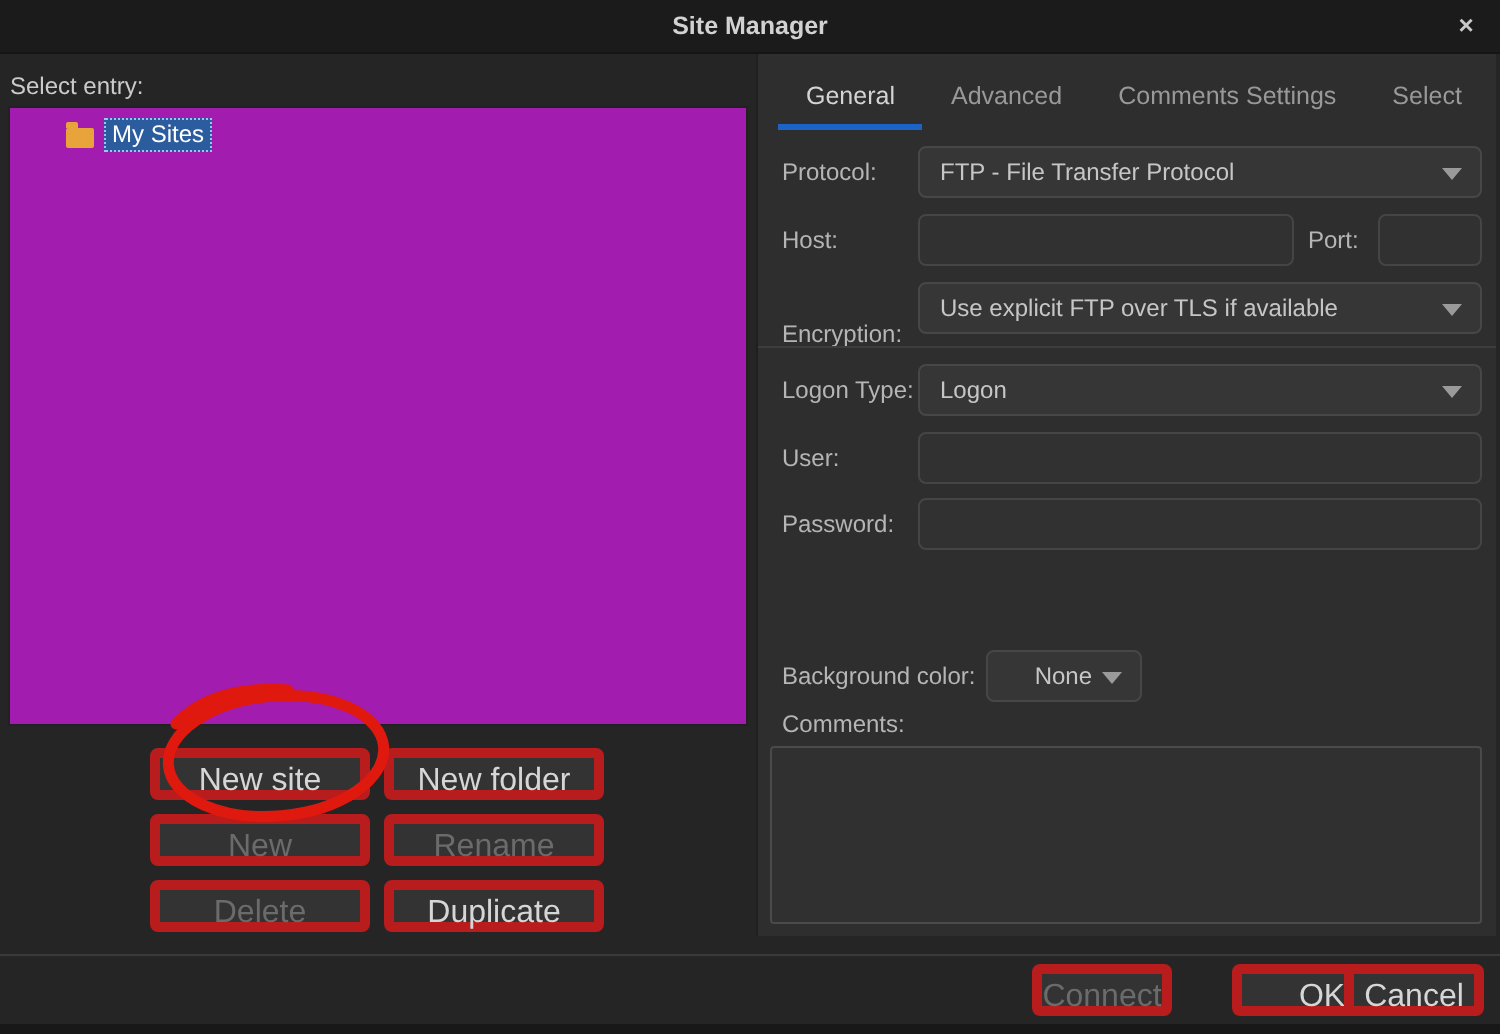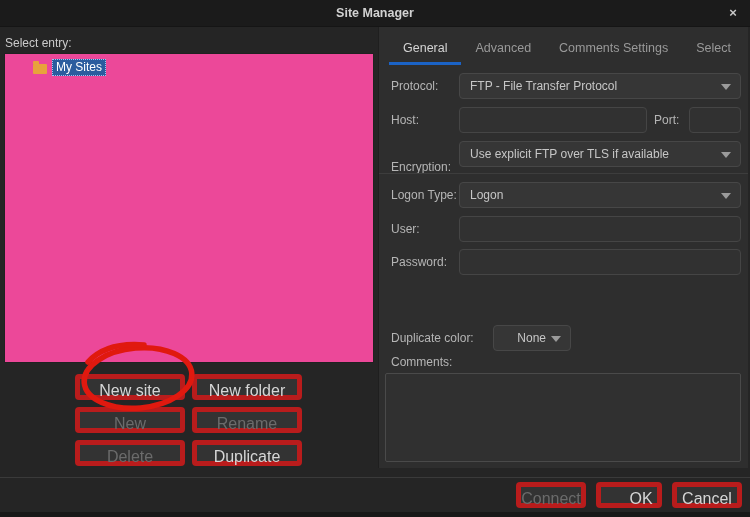--- a/index.html
+++ b/index.html
@@ -25,21 +25,21 @@
   #close-btn {
     position:absolute; right:9px; top:5px; width:16px; height:16px;
     color:#c9c9c9; font-weight:bold; font-size:13px; text-align:center;
     line-height:16px; cursor:default;
   }
 
   
   #select-entry-label { position:absolute; left:5px; top:36px; color:#cbcbcb; }
   #tree {
     position:absolute; left:4px; top:53px; width:370px; height:310px;
-    background:#ec4899; border:1px solid #212121;text-align:right;
+    background:#a21caf; border:1px solid #212121;text-align:right;
   }
   .tree-item { position:absolute; left:28px; top:5px; display:flex; align-items:center; height:17px; }
   .folder-icon {
     position:relative; width:14px; height:10px; background:#e8a33b;
     border-radius:1px; margin-right:5px; margin-top:2px;
   }
   .folder-icon::before {
     content:""; position:absolute; left:0; top:-3px; width:6px; height:3px;
     background:#e8a33b; border-radius:1px 1px 0 0;
   }
@@ -119,21 +119,21 @@
   #comments-textarea {
     position:absolute; left:6px; top:346px; width:356px; height:89px;
     background:#303030; border:1px solid #4a4a4a; border-radius:2px;
     color:#d6d6d6; resize:none; outline:none; padding:4px 6px;
     font-family:"Liberation Sans", sans-serif; font-size:12px;
   }
 
   
   #footer-separator { position:absolute; left:0; right:0; top:477px; height:1px; background:#3a3a3a; }
   #btn-connect { left:516px; top:482px; width:70px; }
-  #btn-ok      { left:596px; top:482px; width:66px;padding-left:24px; }
+  #btn-ok      { left:616px; top:482px; width:66px;padding-left:24px; }
   #btn-cancel  { left:672px; top:482px; width:70px; }
   #bottom-strip { position:absolute; left:0; bottom:0; width:750px; height:5px; background:#181818; }
 </style>
 </head>
 <body>
 
 <div id="dialog">
 
   <div id="titlebar">
     <div id="title">Site Manager</div>
@@ -192,21 +192,21 @@
       <span>Logon</span>
       <span class="caret"></span>
     </div>
 
     <div class="row-label" id="row-user-label">User:</div>
     <input class="text-field" id="user-input" value="" style="">
 
     <div class="row-label" id="row-password-label">Password:</div>
     <input class="text-field" id="password-input" type="password" value="" style="">
 
-    <div class="row-label" id="row-bgcolor-label">Duplicate color:</div>
+    <div class="row-label" id="row-bgcolor-label">Background color:</div>
     <div class="dropdown" id="bgcolor-select">
       <span>None</span>
       <span class="caret"></span>
     </div>
 
     <div class="row-label" id="row-comments-label">Comments:</div>
     <textarea id="comments-textarea" value="" style=""></textarea>
   </div>
 
   <div id="footer-separator"></div>

